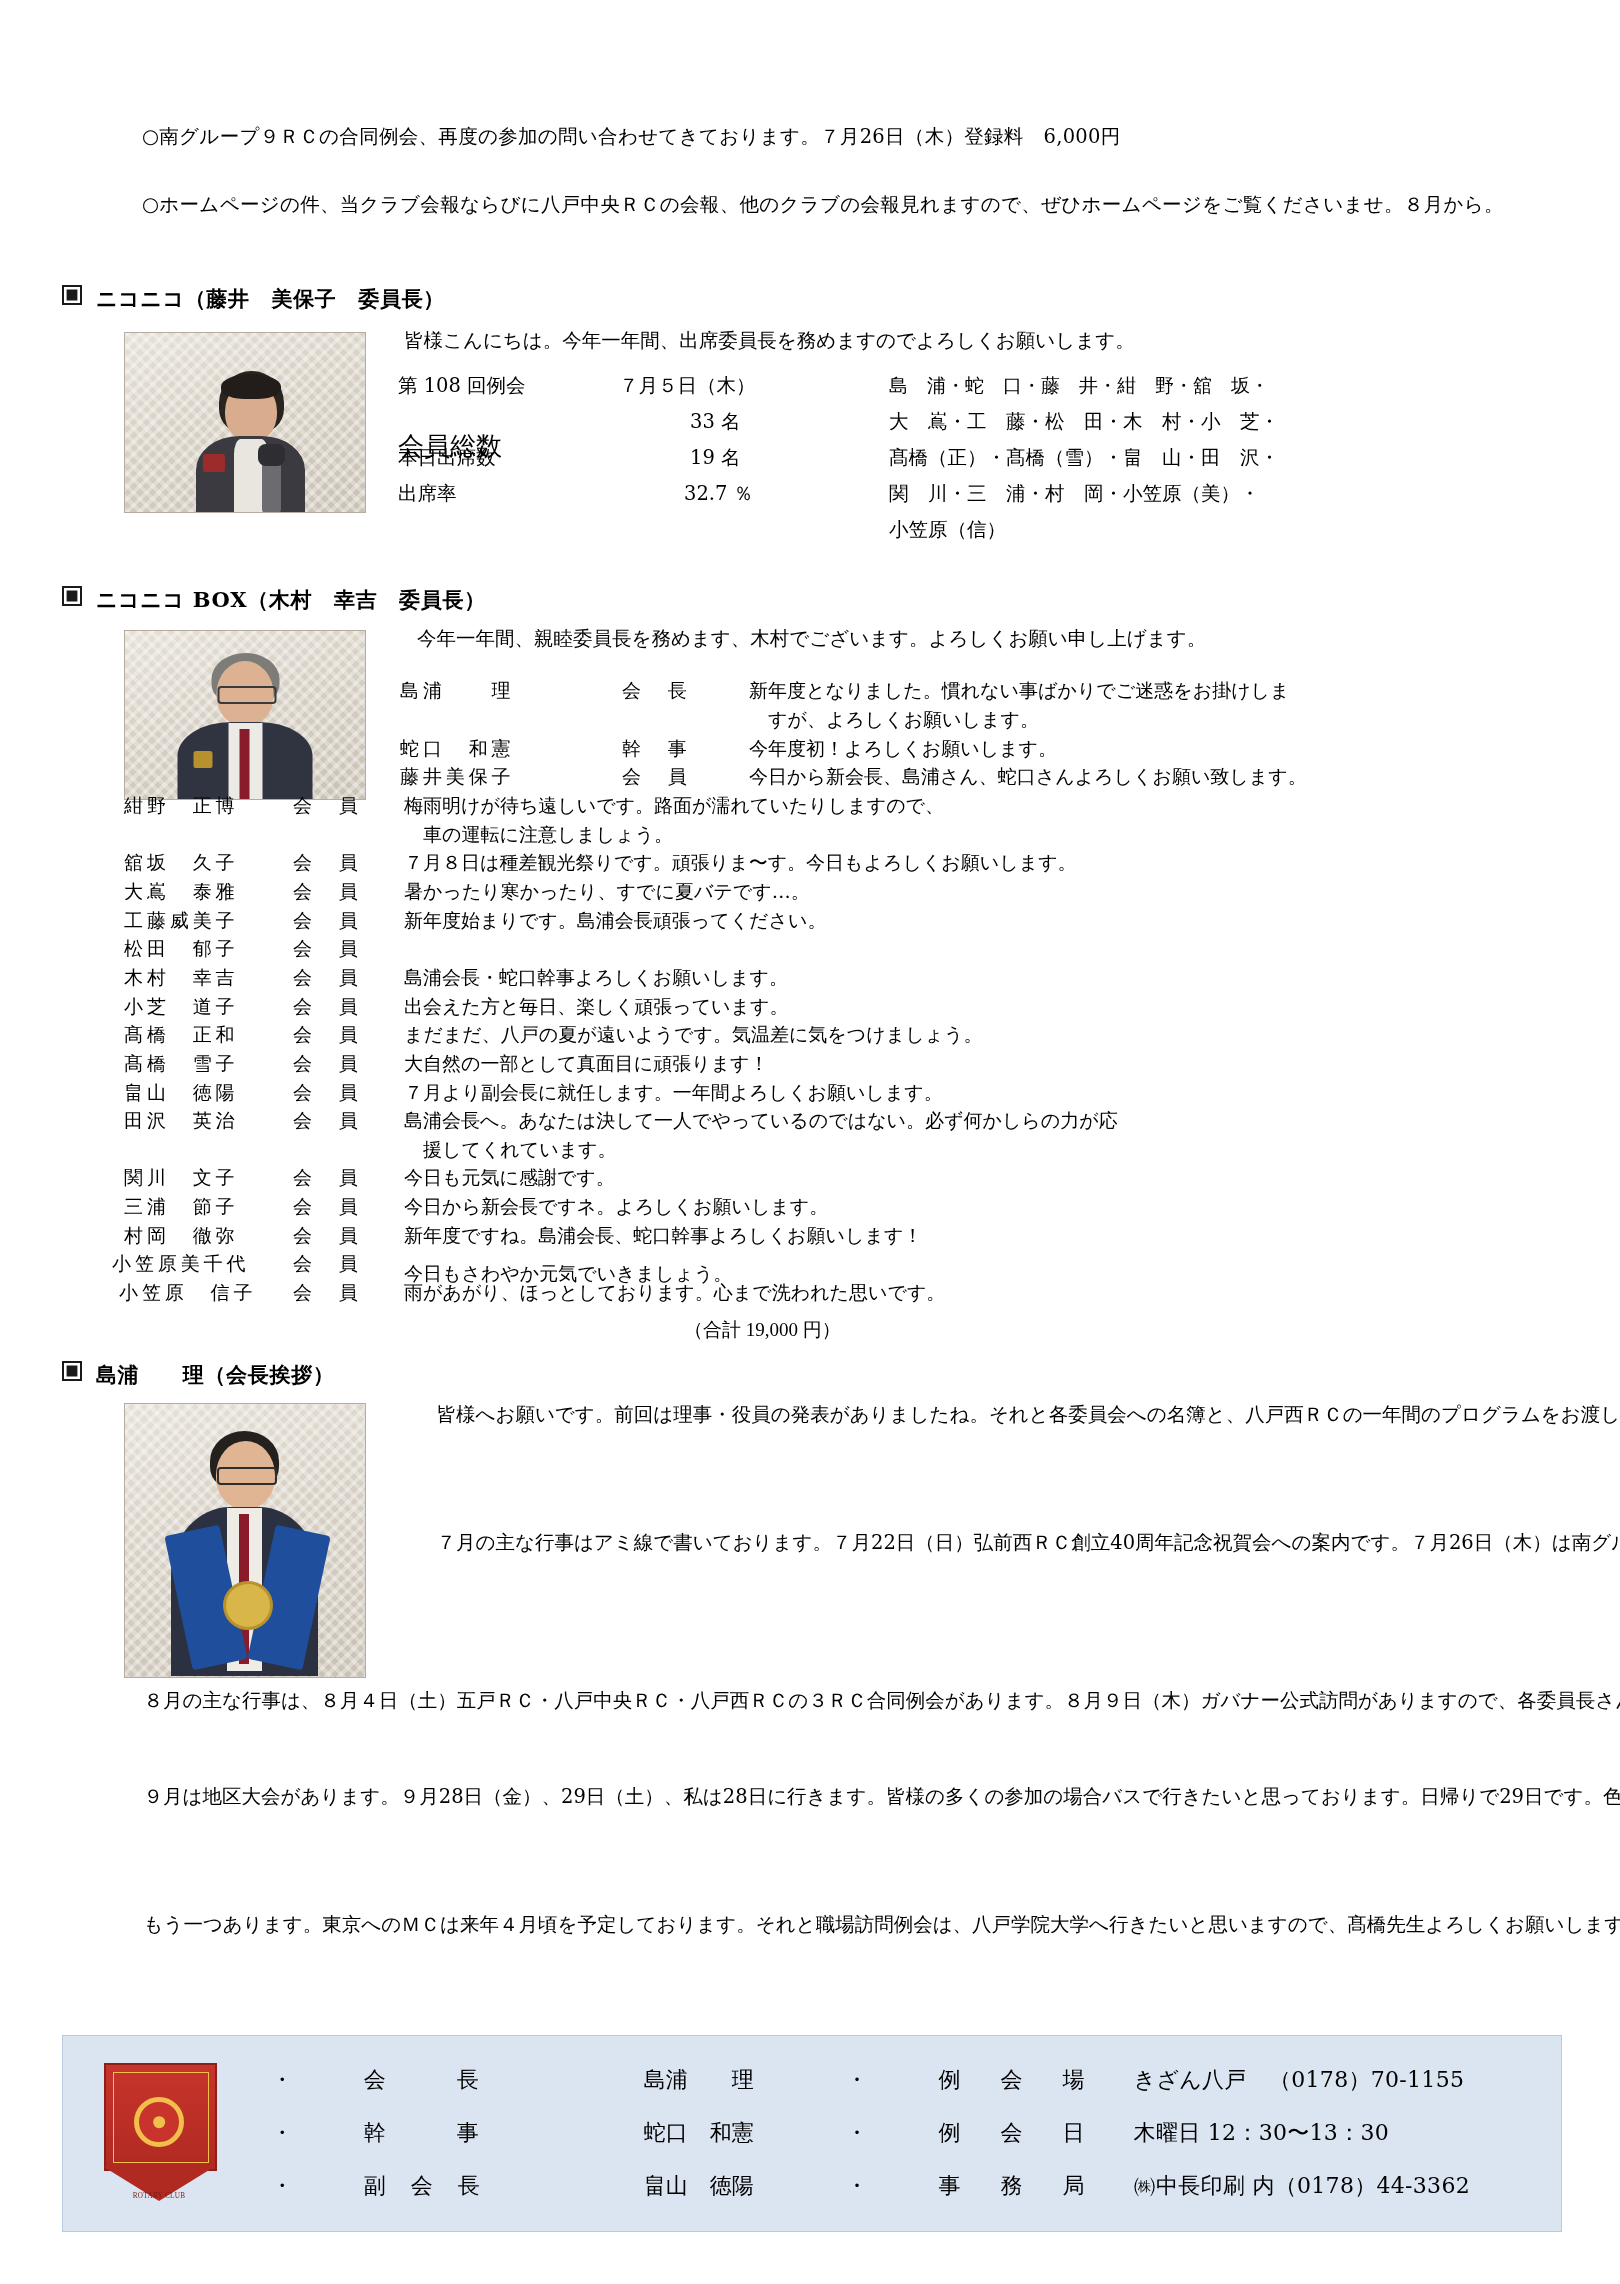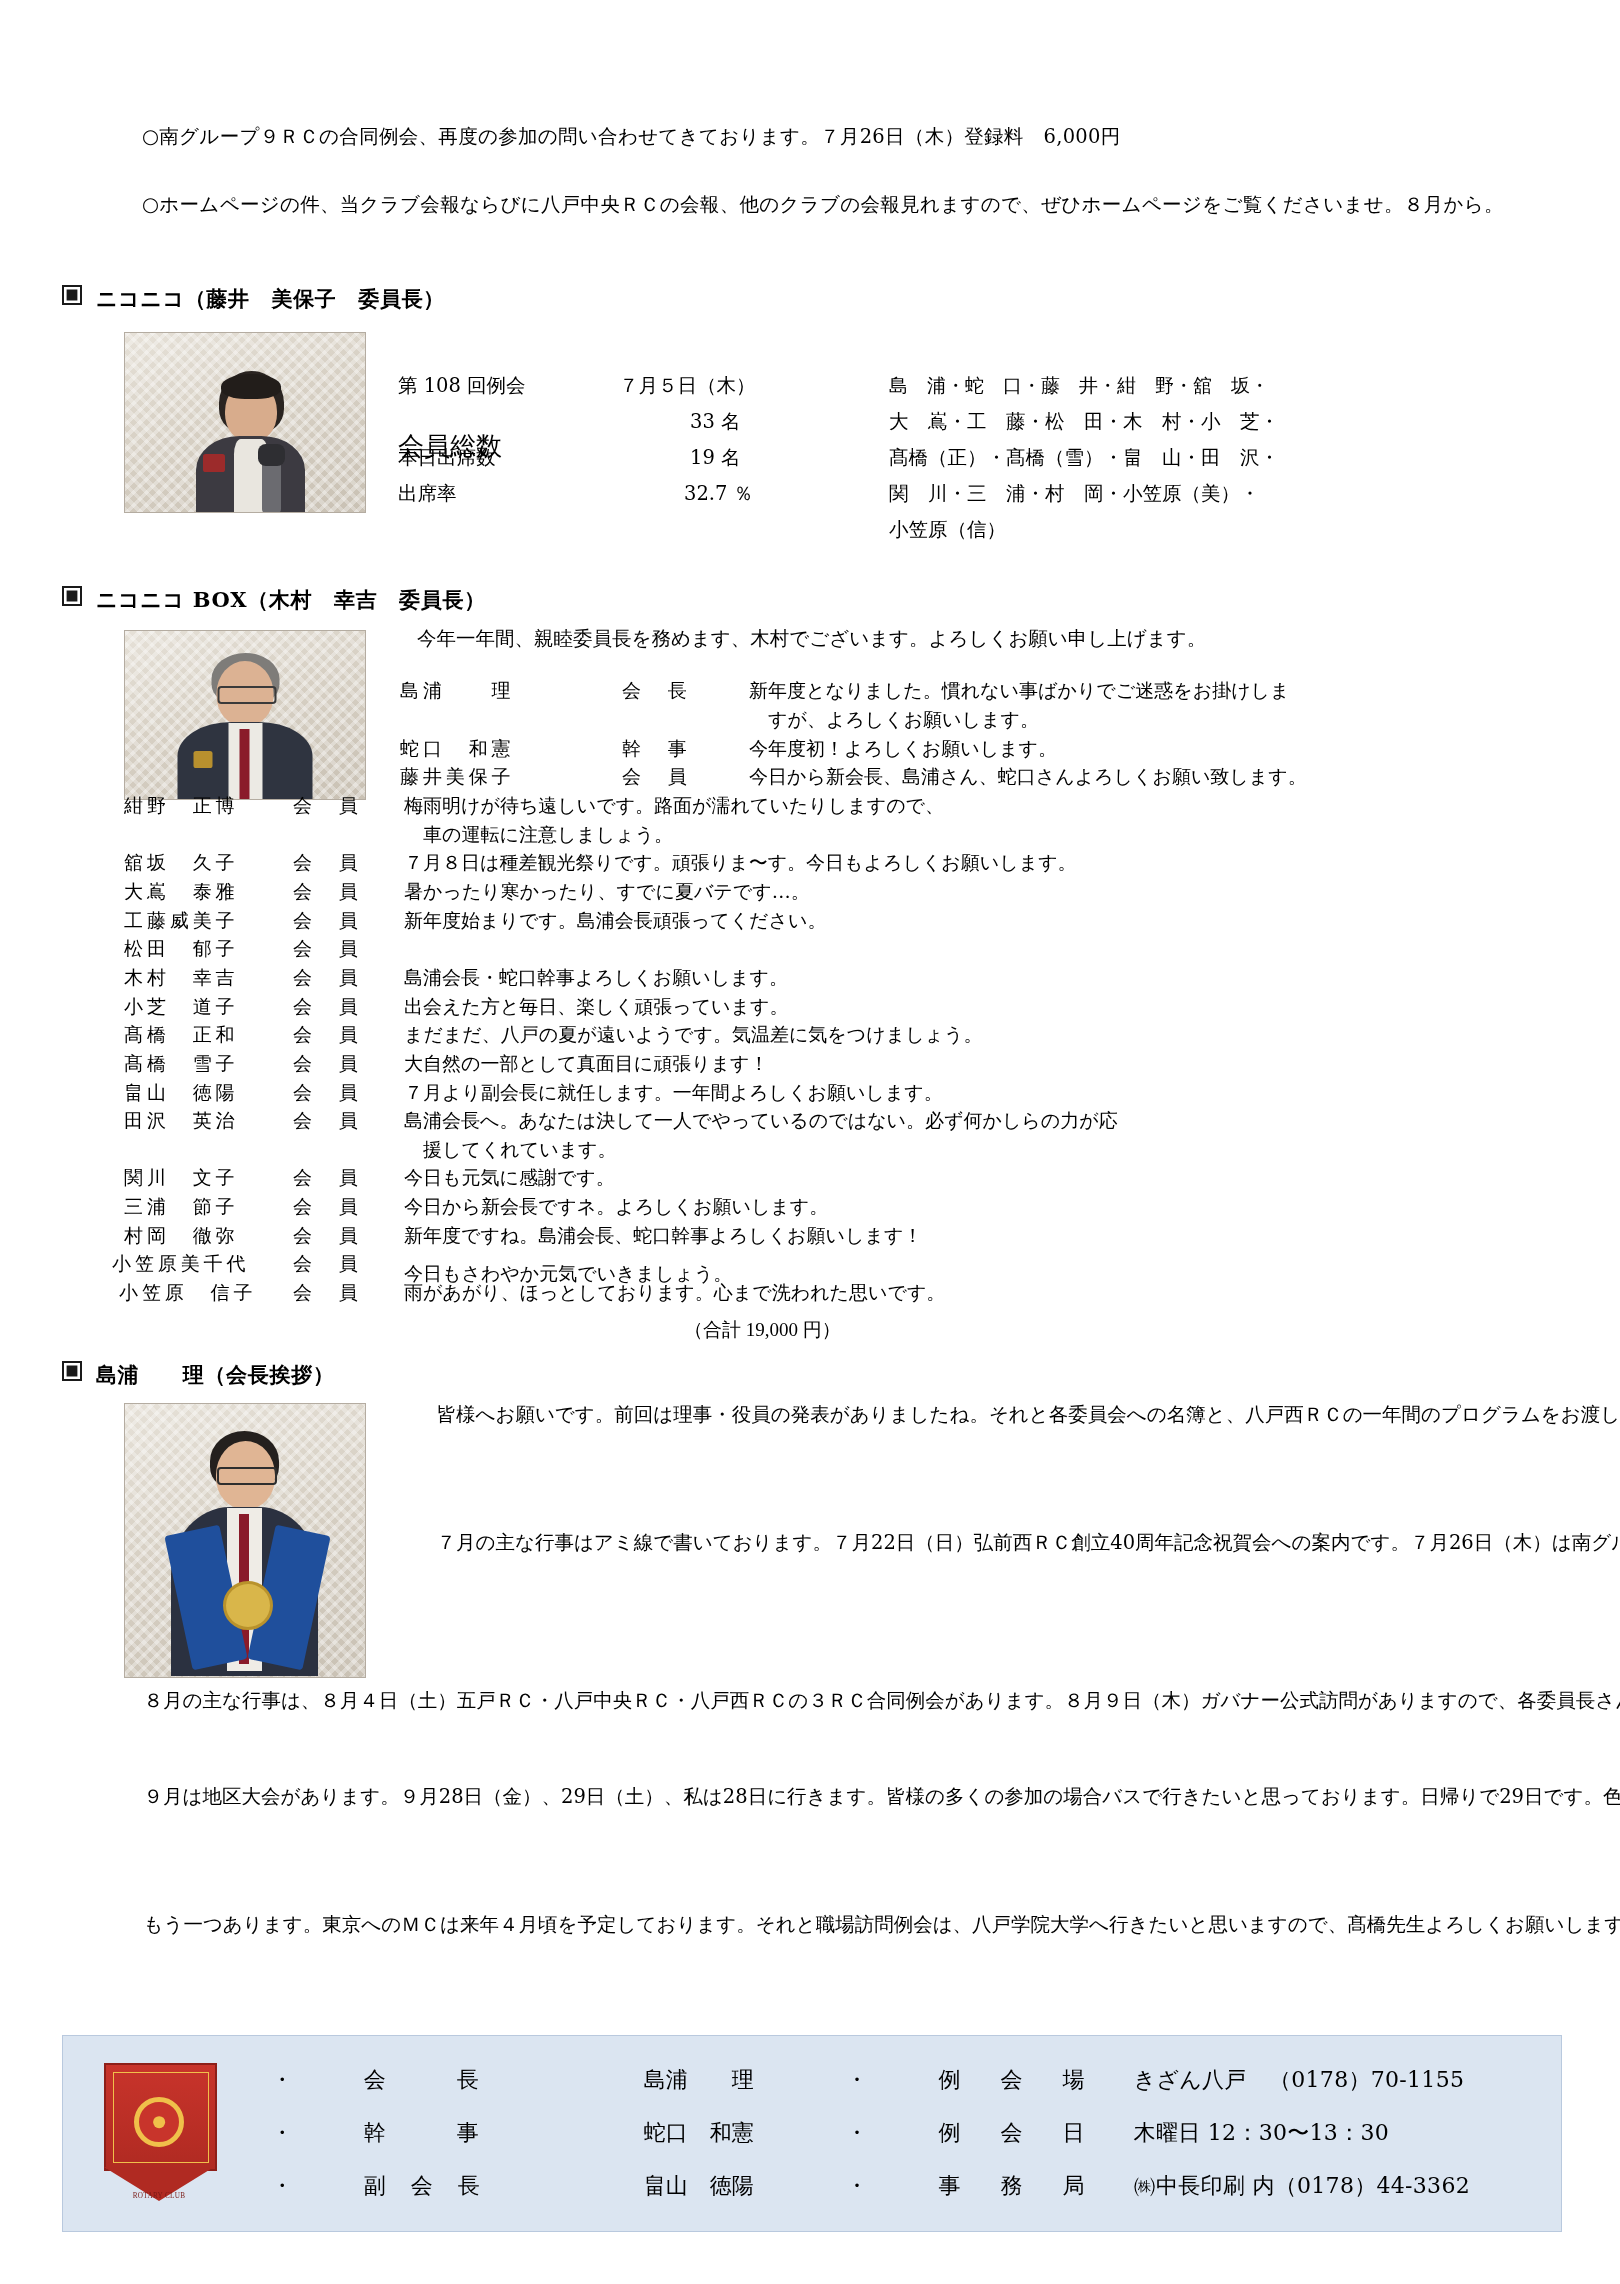--- a/index.html
+++ b/index.html
@@ -193,20 +193,21 @@
       <div class="head" style="left:40px; top:10.4px; width:52px; height:61px; background:#d8ac8c;"></div>
       <div class="hair" style="left:36px; top:2.6px; width:60px; height:25px; background:#221d1a;"></div>
       <div class="body-sh" style="left:11.7px; top:65px; width:109px; height:85px; background:#3c3a41;"></div>
       <div class="body-sh" style="left:49px; top:68px; width:34px; height:78px; background:#e9e6df; border-radius:20% 20% 0 0;"></div>
       <div style="position:absolute;left:18px;top:83px;width:22px;height:18px;background:#9c2b2b;border-radius:2.6px;"></div>
       <div style="position:absolute;left:77px;top:86px;width:19.5px;height:56px;background:#6b6b70;border-radius:3.9px;"></div>
       <div style="position:absolute;left:73px;top:73px;width:27px;height:22px;background:#2e2e32;border-radius:7.8px;"></div>
     </div>
   </div>
 
+  <div class="t jp" style="left:404px; top:326px; width:1120px; font-size:19.5px; line-height:30px;">皆様こんにちは。今年一年間、出席委員長を務めますのでよろしくお願いします。</div>
 
   <div class="t jp" style="left:398px; top:376px; font-size:19.5px;">第 108 回例会</div>
   <div class="t jp" style="left:619px; top:376px; font-size:19.5px;">７月５日（木）</div>
 
   <div class="t jp" style="left:398px; top:433px; font-size:26px;text-align:right;">会員総数</div>
   <div class="t jp" style="left:690px; top:412px; font-size:19.5px;">33 名</div>
 
   <div class="t jp" style="left:398px; top:448px; font-size:19.5px;">本日出席数</div>
   <div class="t jp" style="left:690px; top:448px; font-size:19.5px;">19 名</div>
 

